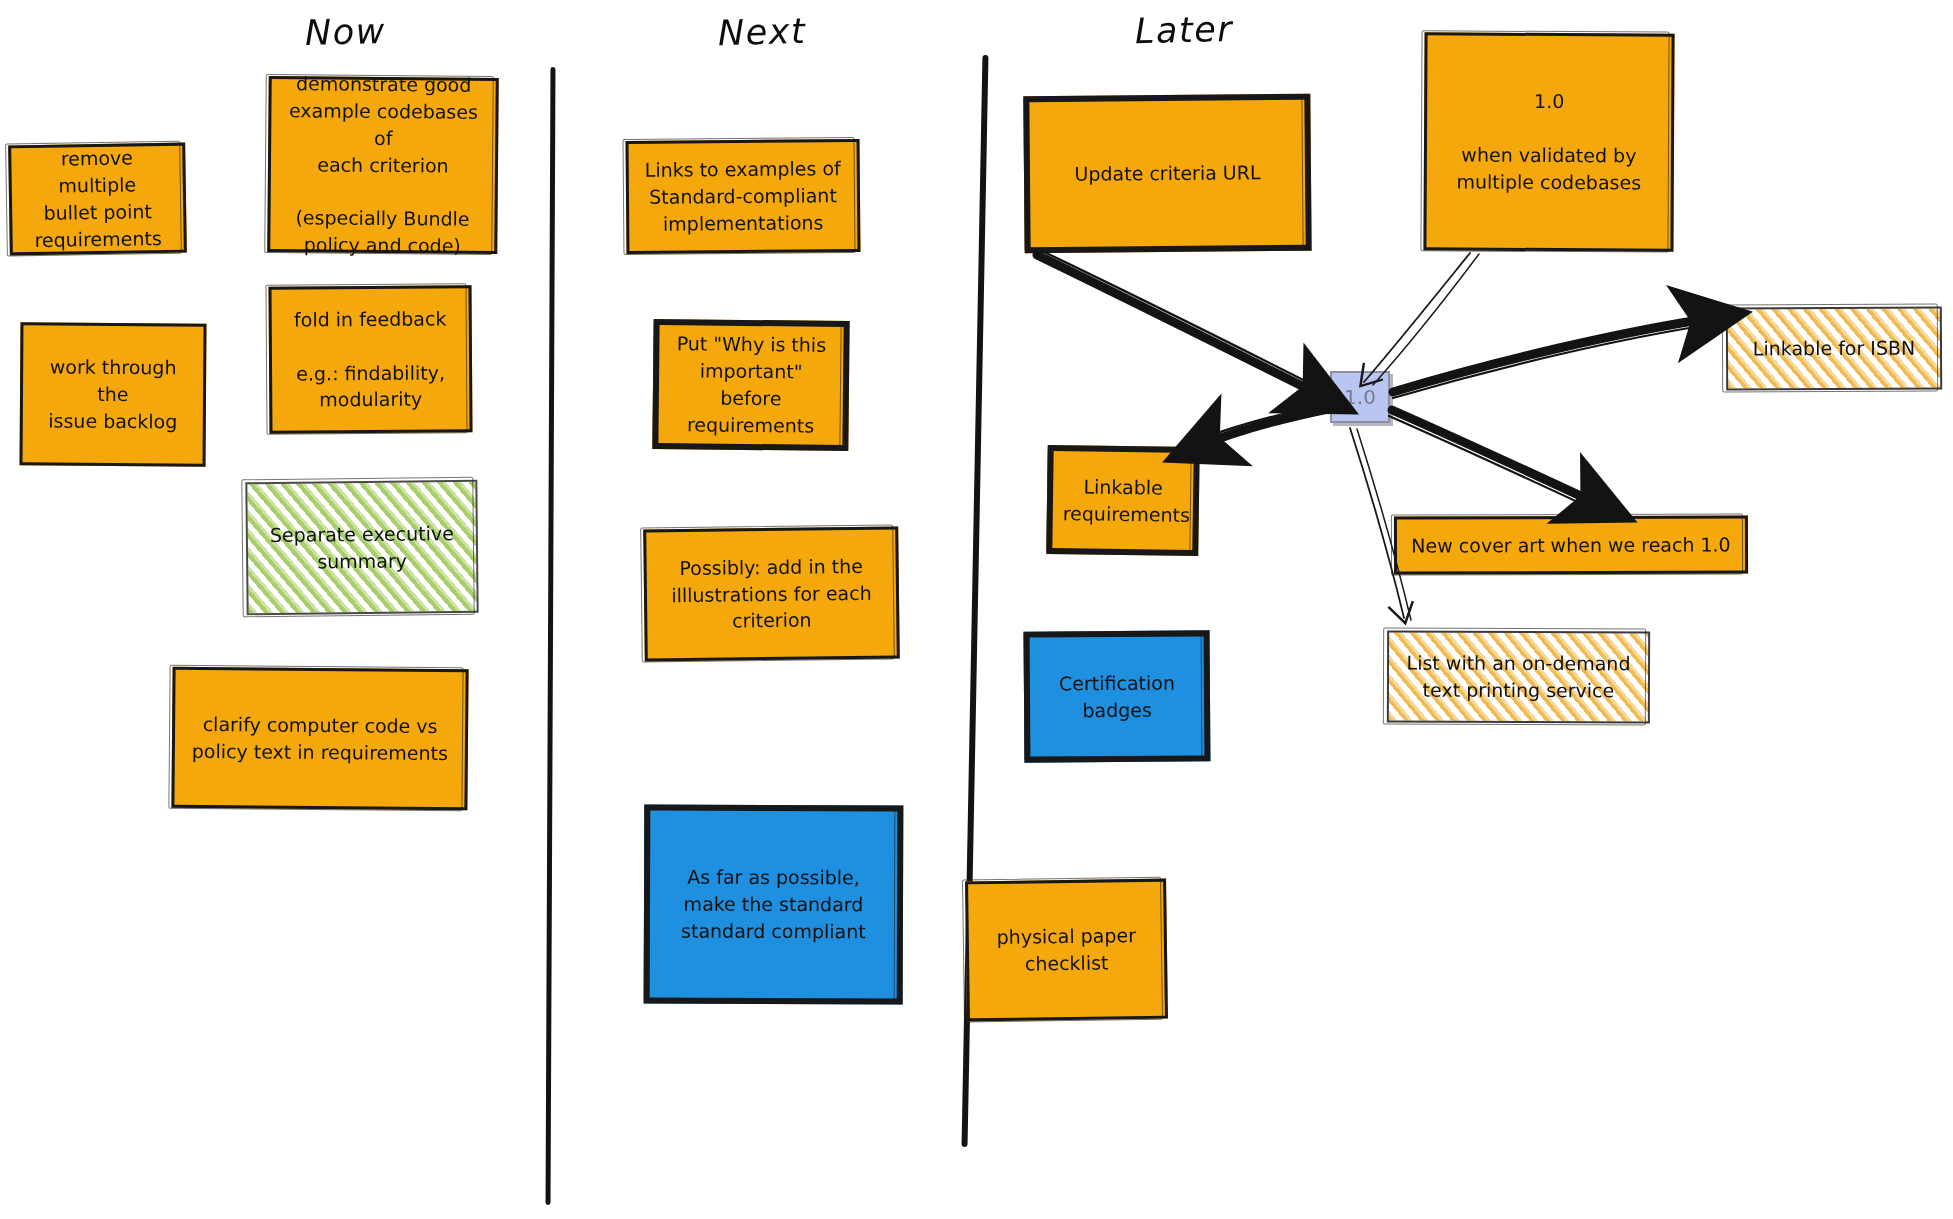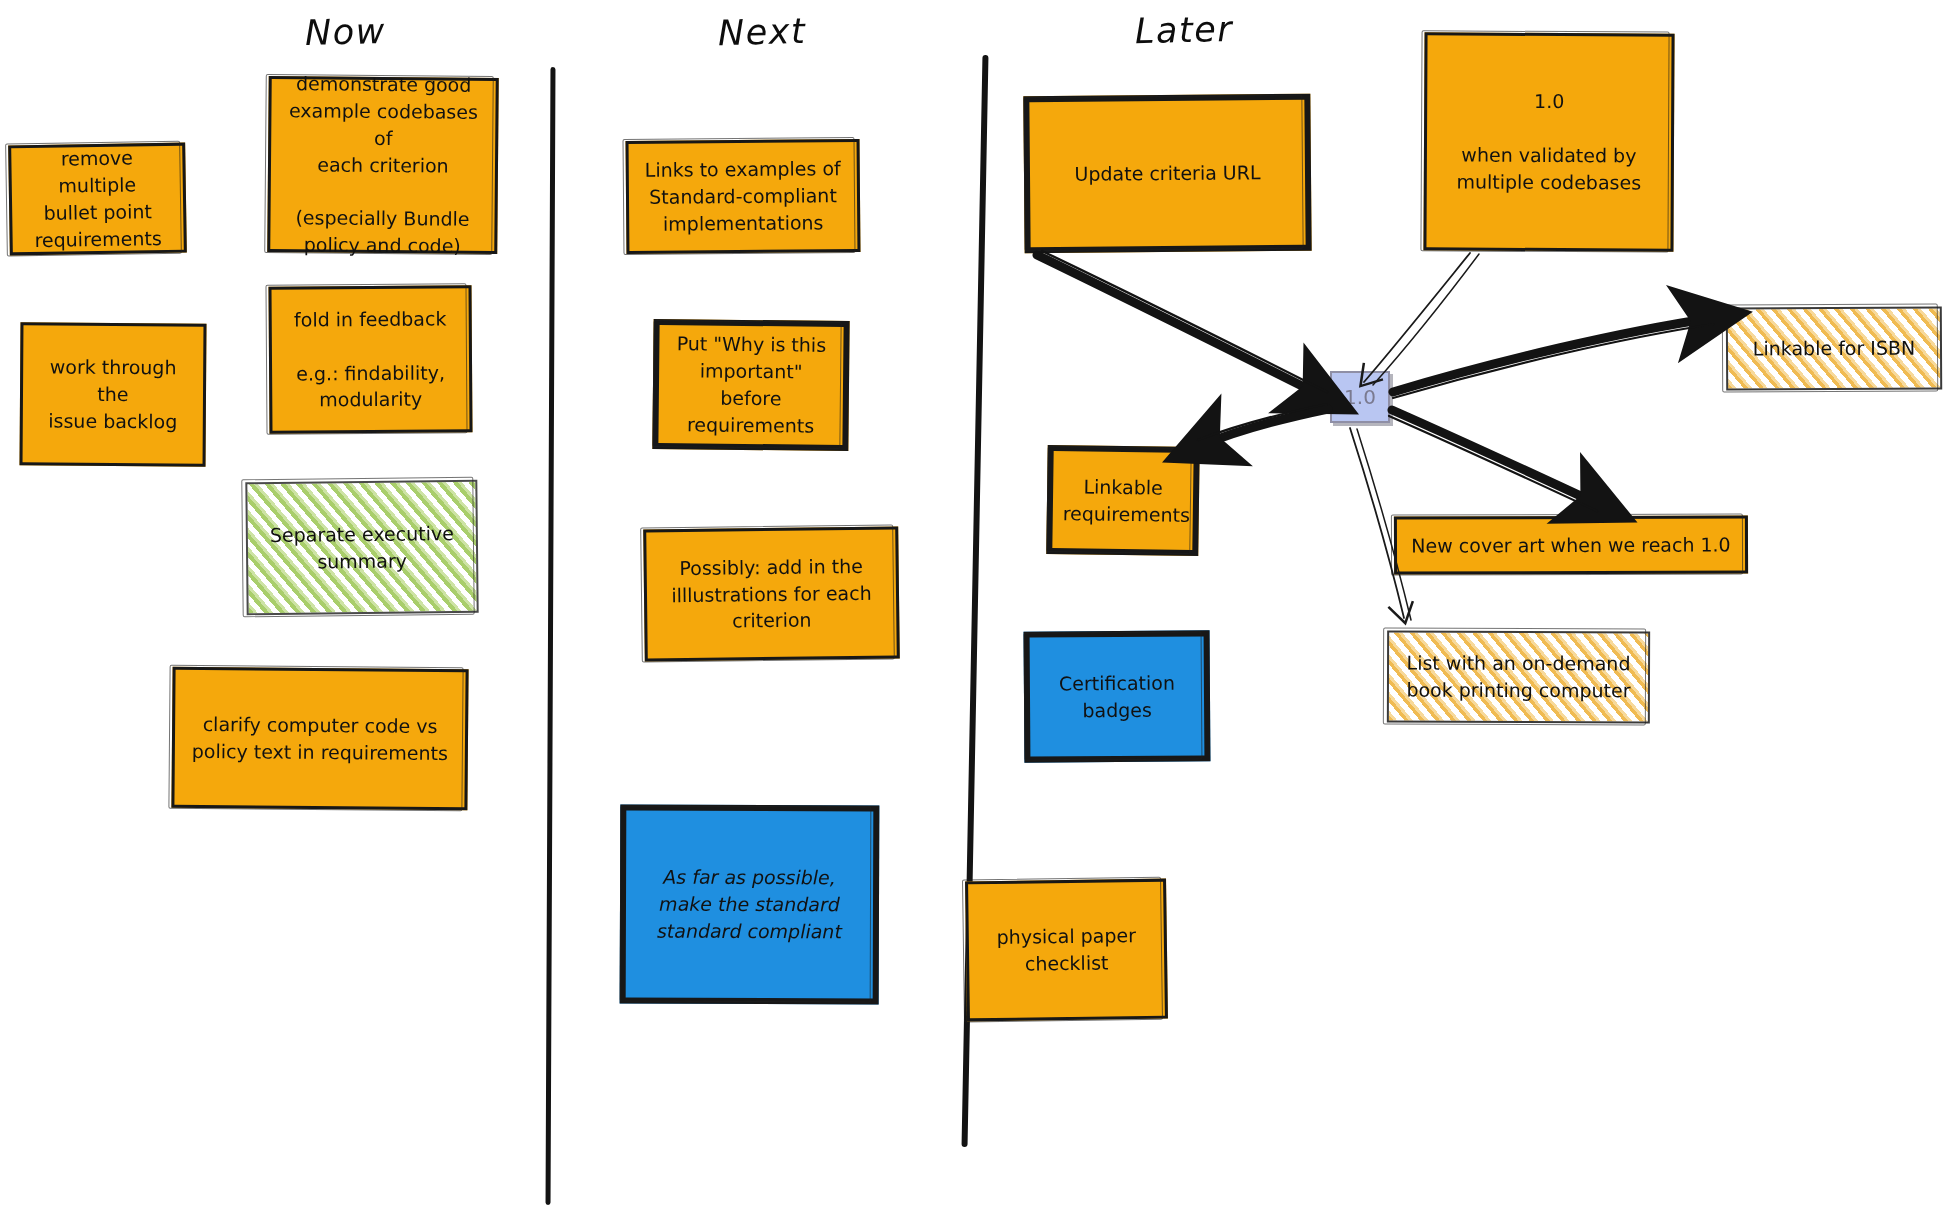--- a/index.html
+++ b/index.html
@@ -150,21 +150,21 @@
 important" before
 requirements</span>
   </div>
 
   <div class="card med" style="left:644px;top:528px;width:255px;height:132px;transform:rotate(-0.7deg);">
     <span class="txt">Possibly: add in the
 illlustrations for each
 criterion</span>
   </div>
 
-  <div class="card thick blue" style="left:620px;top:805px;width:259px;height:199px;transform:rotate(0.2deg);font-style:italic;">
+  <div class="card thick blue" style="left:644px;top:805px;width:259px;height:199px;transform:rotate(0.2deg);">
     <span class="txt">As far as possible,
 make the standard
 standard compliant</span>
   </div>
 
   <div class="card thick" style="left:1024px;top:95px;width:287px;height:157px;transform:rotate(-0.5deg);">
     <span class="txt">Update criteria URL</span>
   </div>
 
   <div class="card med" style="left:1424px;top:33px;width:250px;height:218px;transform:rotate(0.3deg);">
@@ -183,21 +183,21 @@
     <span class="txt">Certification
 badges</span>
   </div>
 
   <div class="card med" style="left:1394px;top:516px;width:354px;height:58px;transform:rotate(-0.2deg);">
     <span class="txt">New cover art when we reach 1.0</span>
   </div>
 
   <div class="card thin hatch-orange" style="left:1387px;top:631px;width:263px;height:92px;transform:rotate(0.2deg);">
     <span class="txt">List with an on-demand
-book printing computer</span>
+text printing service</span>
   </div>
 
   <div class="card thin hatch-orange" style="left:1726px;top:307px;width:216px;height:83px;transform:rotate(-0.3deg);">
     <span class="txt">Linkable for ISBN</span>
   </div>
 
   <div class="card med" style="left:966px;top:880px;width:201px;height:140px;transform:rotate(-0.8deg);">
     <span class="txt">physical paper
 checklist</span>
   </div>

